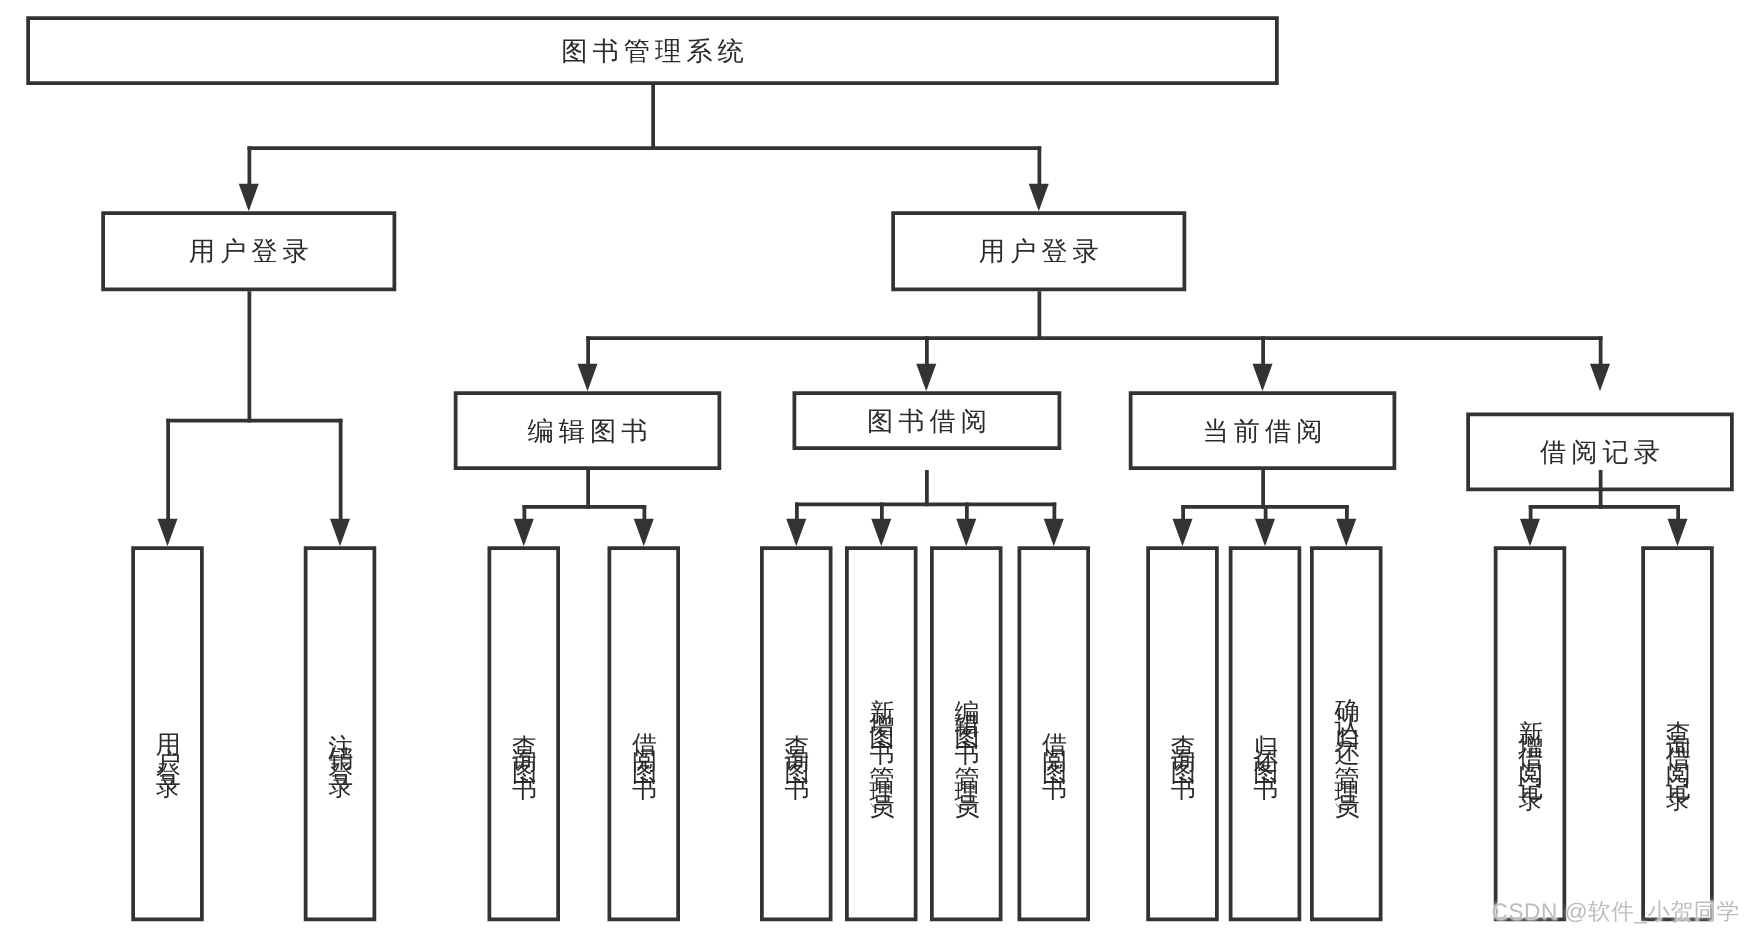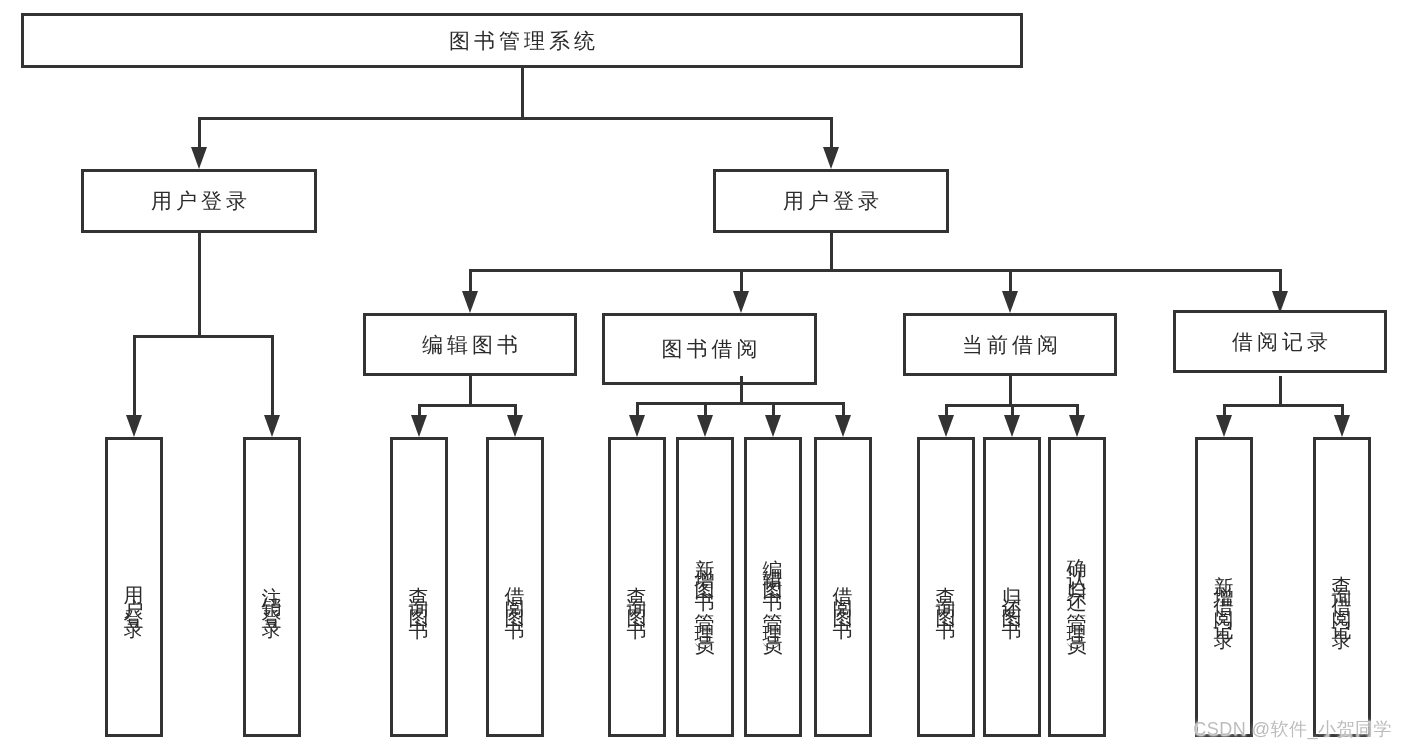--- a/index.html
+++ b/index.html
@@ -80,27 +80,27 @@
   <div class="box" style="left:81px; top:169px; width:236px; height:64px;">
     <span class="hlabel">用户登录</span>
   </div>
   <div class="box" style="left:713px; top:169px; width:236px; height:64px;">
     <span class="hlabel">用户登录</span>
   </div>
 
   <div class="box" style="left:363px; top:313px; width:214px; height:63px;">
     <span class="hlabel">编辑图书</span>
   </div>
-  <div class="box" style="left:602px; top:313px; width:215px; height:72px;">
+  <div class="box" style="left:634px; top:313px; width:215px; height:47px;">
     <span class="hlabel">图书借阅</span>
   </div>
   <div class="box" style="left:903px; top:313px; width:214px; height:63px;">
     <span class="hlabel">当前借阅</span>
   </div>
-  <div class="box" style="left:1173px; top:310px; width:214px; height:63px;">
+  <div class="box" style="left:1173px; top:330px; width:214px; height:63px;">
     <span class="hlabel">借阅记录</span>
   </div>
 
   <div class="box leaf" style="left:105px;">
     <span class="vlabel">用户登录</span>
   </div>
   <div class="box leaf" style="left:243px;">
     <span class="vlabel">注销登录</span>
   </div>
 

